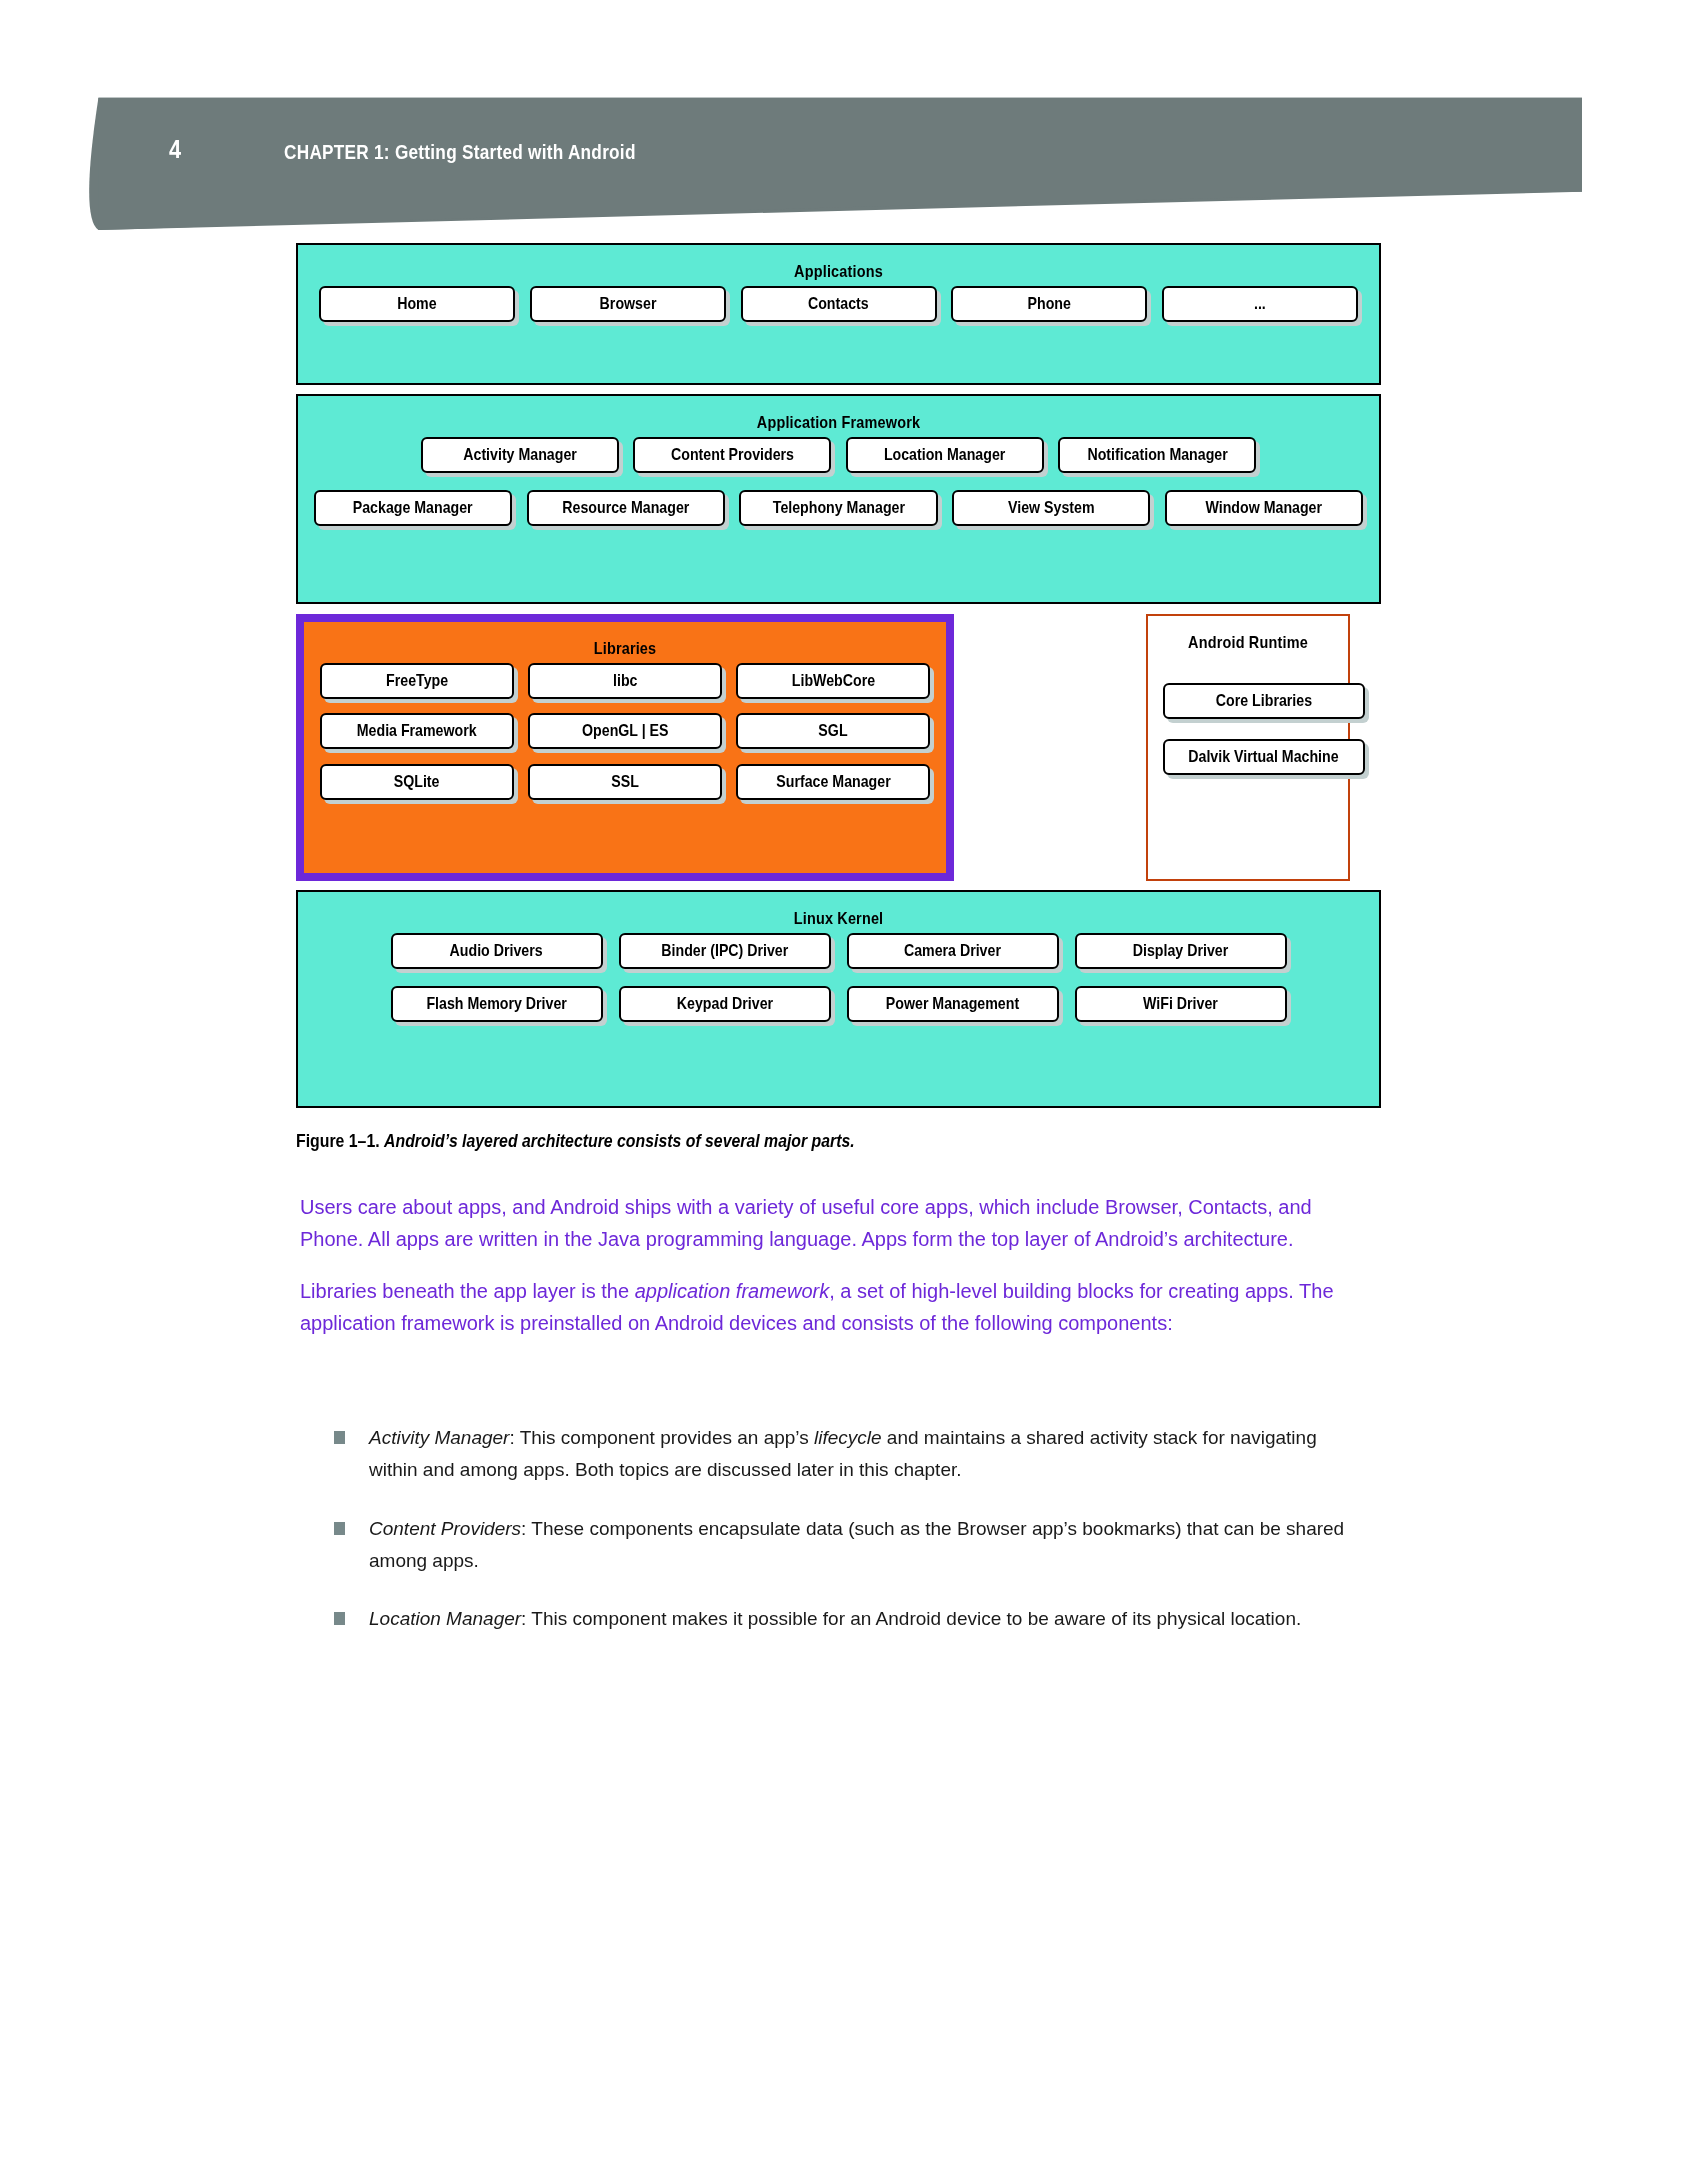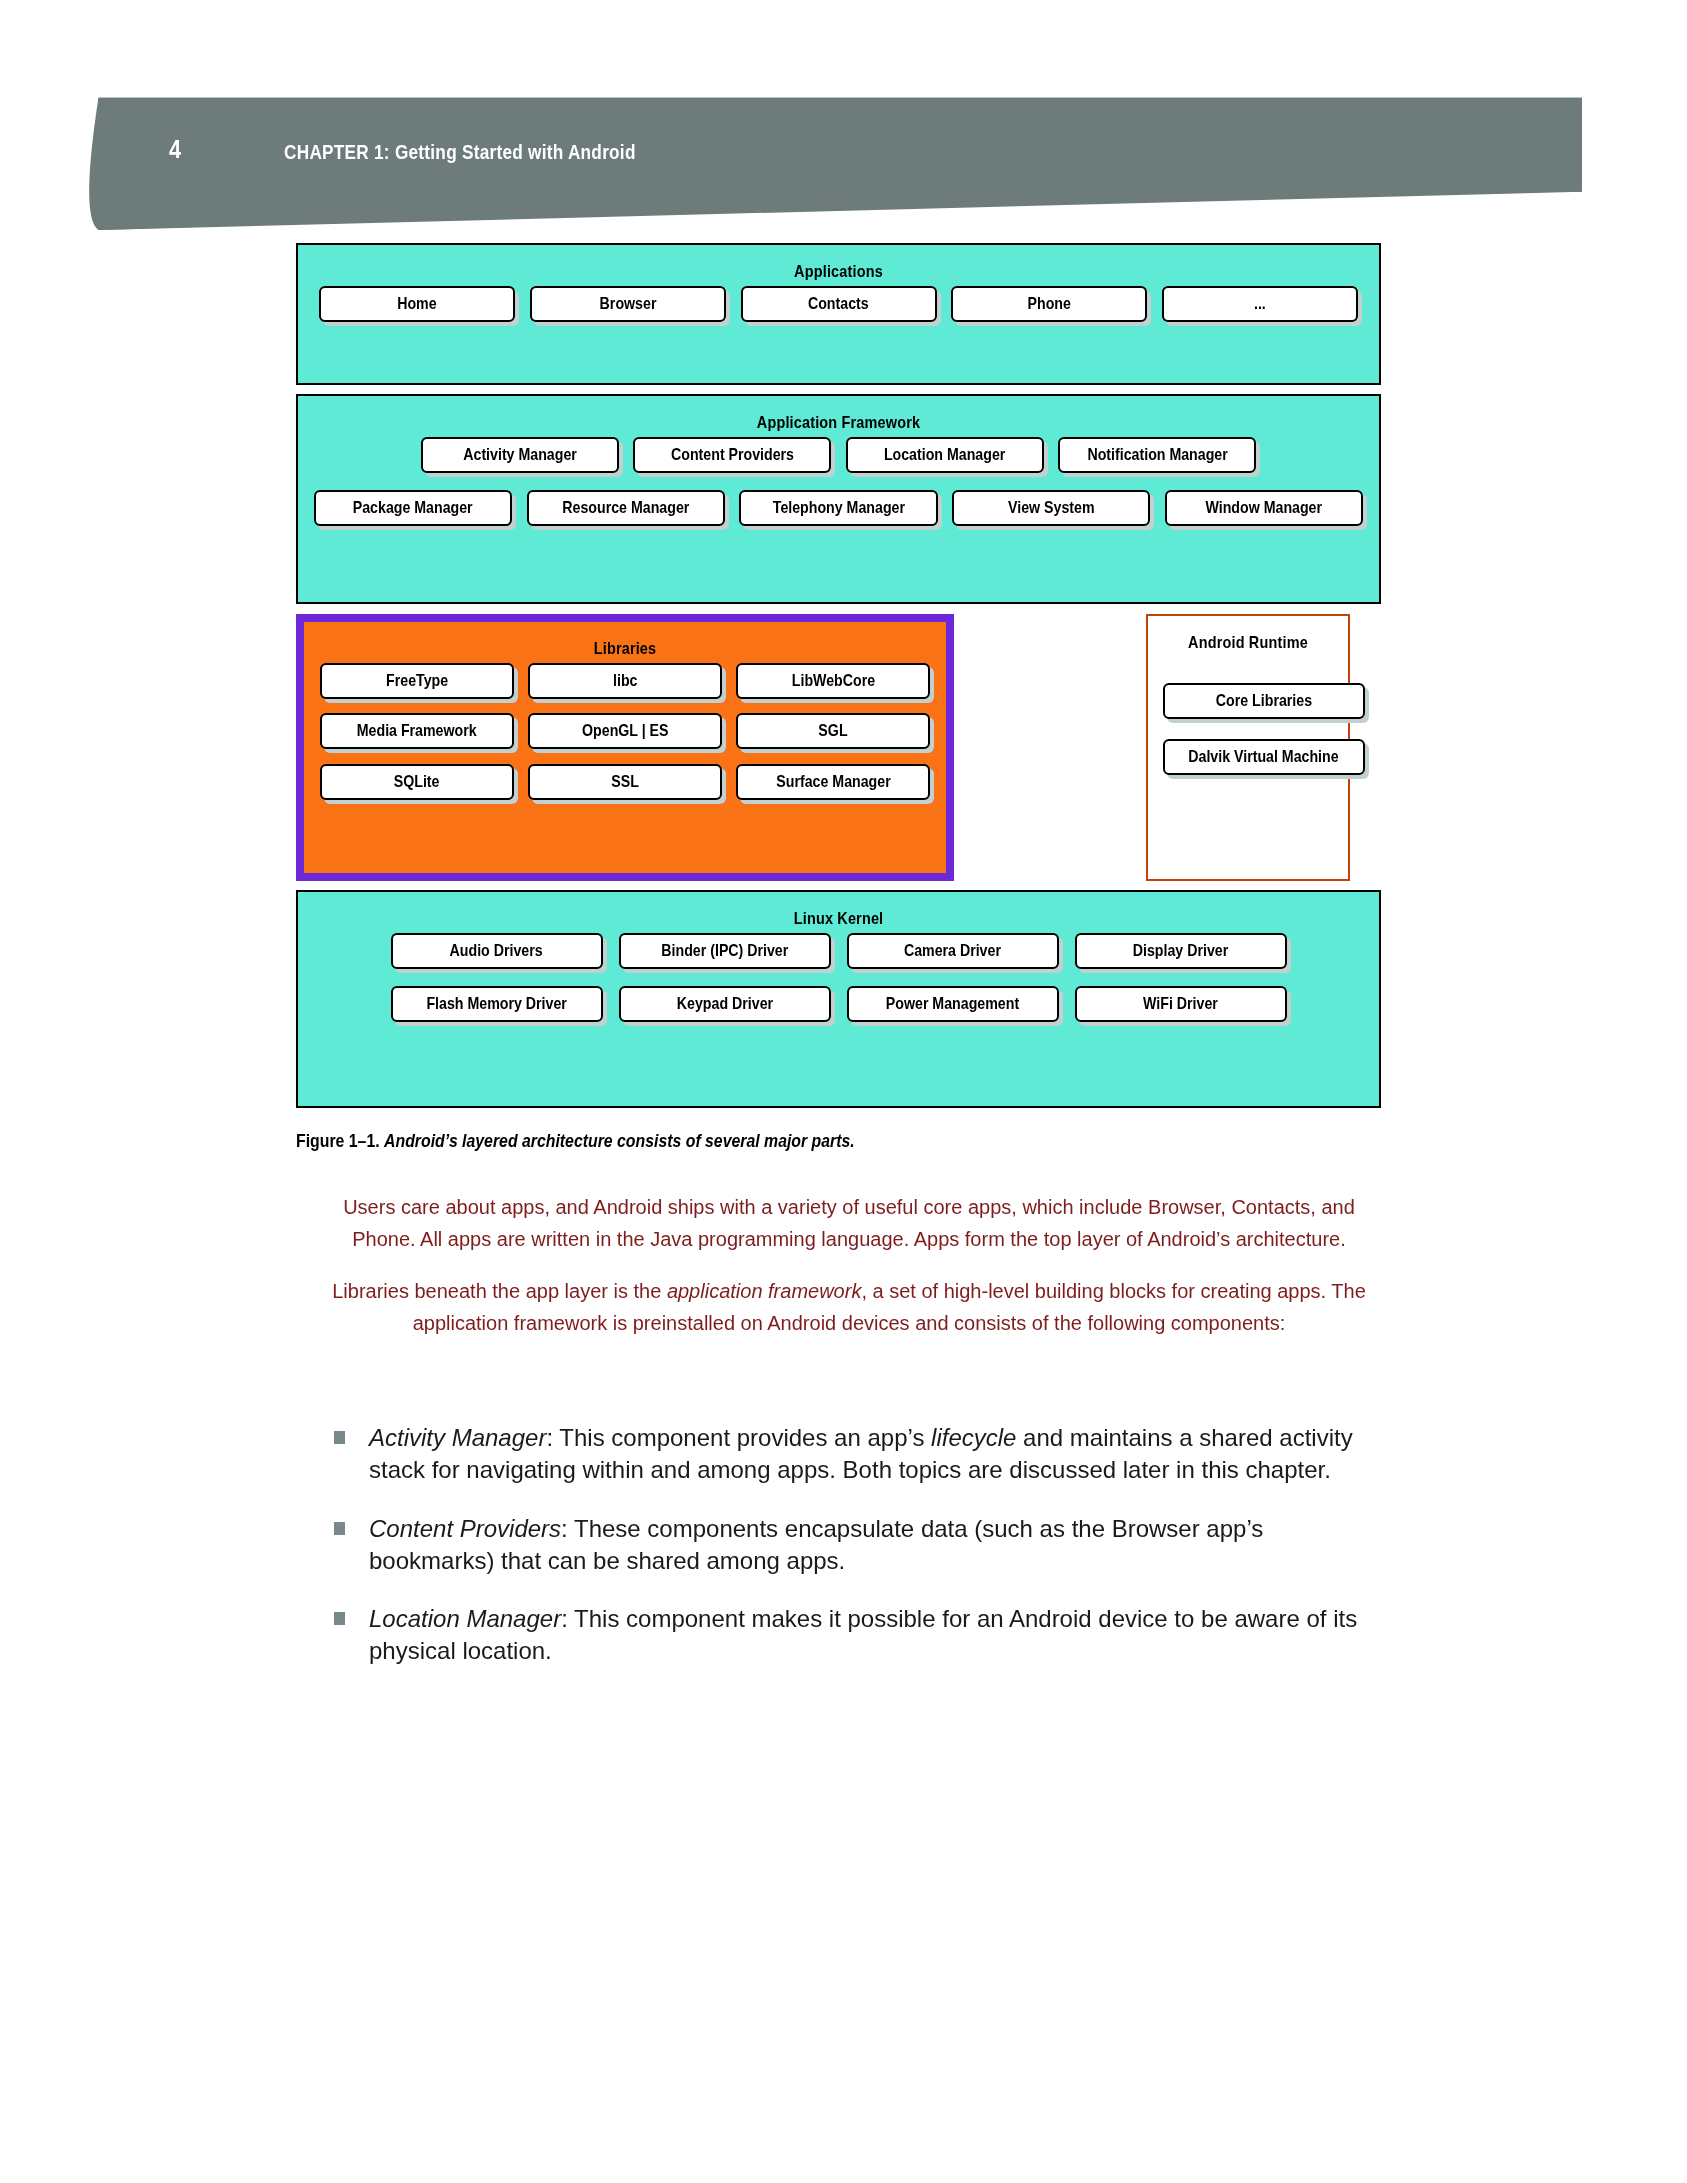--- a/index.html
+++ b/index.html
@@ -165,35 +165,34 @@
     line-height: 1.2;
     transform: scaleX(0.88);
     transform-origin: left top;
     white-space: nowrap;
   }
   .caption b { font-weight: bold; }
   .caption i { font-style: italic; font-weight: bold; }
 
   .body-text {
     position: absolute;
-    left: 313px;
+    left: 300px;
     width: 1072px;
     font-size: 20px;
     line-height: 32px;
-    color: #7f1d1d;
-    text-align: center;
+    color: #6d28d9;
   }
   .para { margin: 0 0 20px 0; }
   .para i { font-style: italic; }
 
   .bullet-list {
     position: absolute;
     left: 296px;
     width: 1072px;
-    font-size: 24px;
+    font-size: 19px;
     line-height: 32px;
     color: #1a1a1a;
   }
   .bullet-item {
     position: relative;
     padding-left: 73px;
     margin-bottom: 26.5px;
   }
   .bullet-mark {
     position: absolute;

